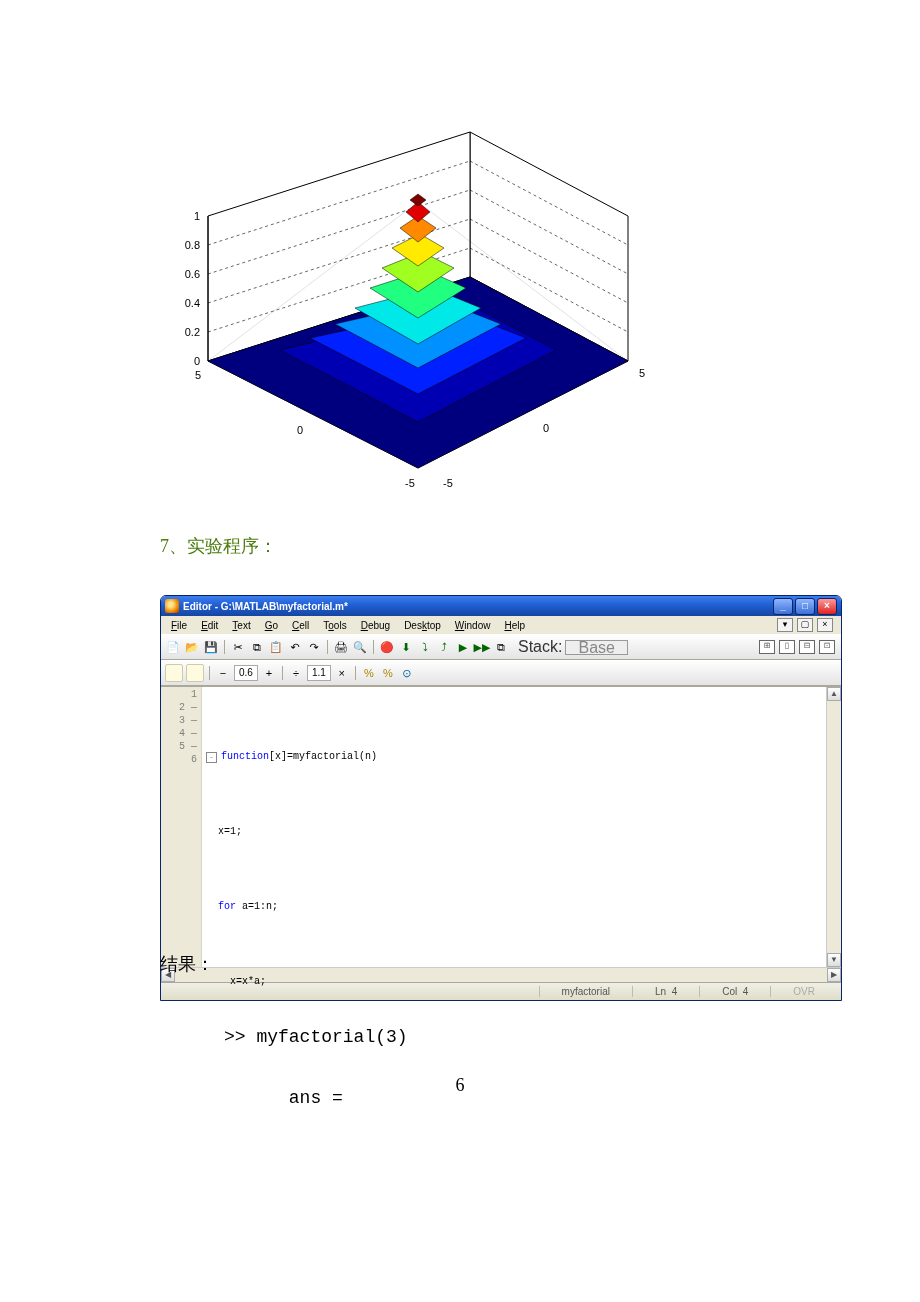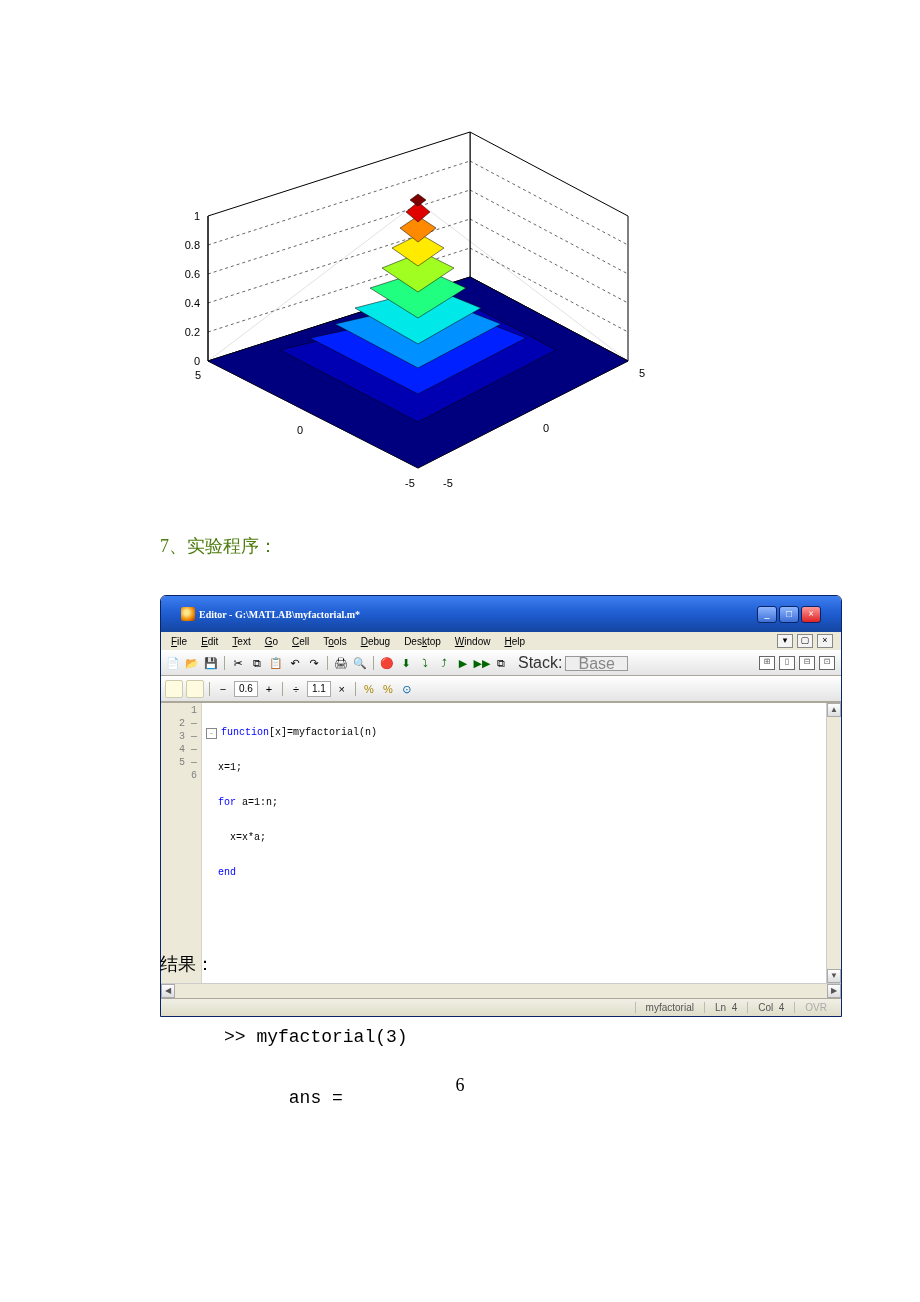--- a/index.html
+++ b/index.html
@@ -50,24 +50,23 @@
     overflow: hidden;
     font-family: Tahoma, "Microsoft YaHei", sans-serif;
     font-size: 10px;
     background: #ece9d8;
   }
   .titlebar {
     display: flex;
     align-items: center;
     background: linear-gradient(to bottom,#3c7ef0,#1e5cd0 50%,#1546a0);
     color: #fff;
-    height: 36px;
-    padding: 0 20px;
+    height: 20px;
+    padding: 0 4px;
     font-weight: bold;
-    font-family: Liberation Serif, serif;
   }
   .titlebar .matlab-icon {
     width:14px;height:14px;margin-right:4px;
     background: radial-gradient(circle at 40% 40%,#ffe58a 20%,#f08a00 60%,#a03000 100%);
     border-radius:2px;
   }
   .title-text { flex: 1; white-space: nowrap; overflow:hidden; }
   .win-buttons { display:flex; gap:2px; }
   .win-btn {
     width:18px;height:15px;
@@ -110,37 +109,37 @@
     width:40px; background:#ece9d8; color:#808080;
     font:10px "Courier New",monospace; padding-top:2px;
     border-right:1px solid #d8d4c8;
   }
   .gutter .gline { height:13px; text-align:right; padding-right:4px; }
   .gutter .gline .dash { color:#808080; padding-left:6px; }
   .code-lines {
     flex:1; font:10px "Courier New",monospace; padding:2px 4px;
     white-space:pre; color:#000;
   }
-  .code-line { height:13px; }
+  .code-line { height:13px;margin-top:40px; }
   .kw { color:#0000ff; }
   .fold-box { display:inline-block;width:9px;height:9px;border:1px solid #888;color:#888;font-size:8px;line-height:8px;text-align:center;margin-right:4px;}
   .right-scroll { width:14px;background:#ece9d8;border-left:1px solid #ccc; position:relative;}
   .right-scroll .arrow { width:14px;height:14px;background:linear-gradient(#fefefe,#ddd);border:1px solid #aaa;box-sizing:border-box;font-size:8px;text-align:center;line-height:12px;color:#555;}
   .right-scroll .arrow.bottom { position:absolute;bottom:0; }
   .bottom-scroll { height:14px;background:#ece9d8;border-top:1px solid #ccc;display:flex; }
   .bottom-scroll .arrow { width:14px;height:14px;background:linear-gradient(#fefefe,#ddd);border:1px solid #aaa;box-sizing:border-box;font-size:8px;text-align:center;line-height:12px;color:#555;}
   .bottom-scroll .spacer{flex:1;}
   .statusbar {
     display:flex;align-items:center;
     background: linear-gradient(to bottom,#f0efe6,#e0ddc8);
     border-top:1px solid #aca899;
     font-size:10px;color:#555;padding:1px 4px;height:15px;
   }
   .status-left{flex:1;}
-  .status-cell { border-left:1px solid #bbb;padding:0 10px; }
+  .status-cell { border-left:1px solid #bbb;padding:0 22px; }
   .status-ovr { color:#aaa; }
 
   
   .result-label {
     position: absolute; top: 952px; left: 160px;
     font-size: 18px;
   }
   .code-output {
     position:absolute; top: 1022px; left: 224px;
     font-family: "Courier New", SimSun, monospace;

